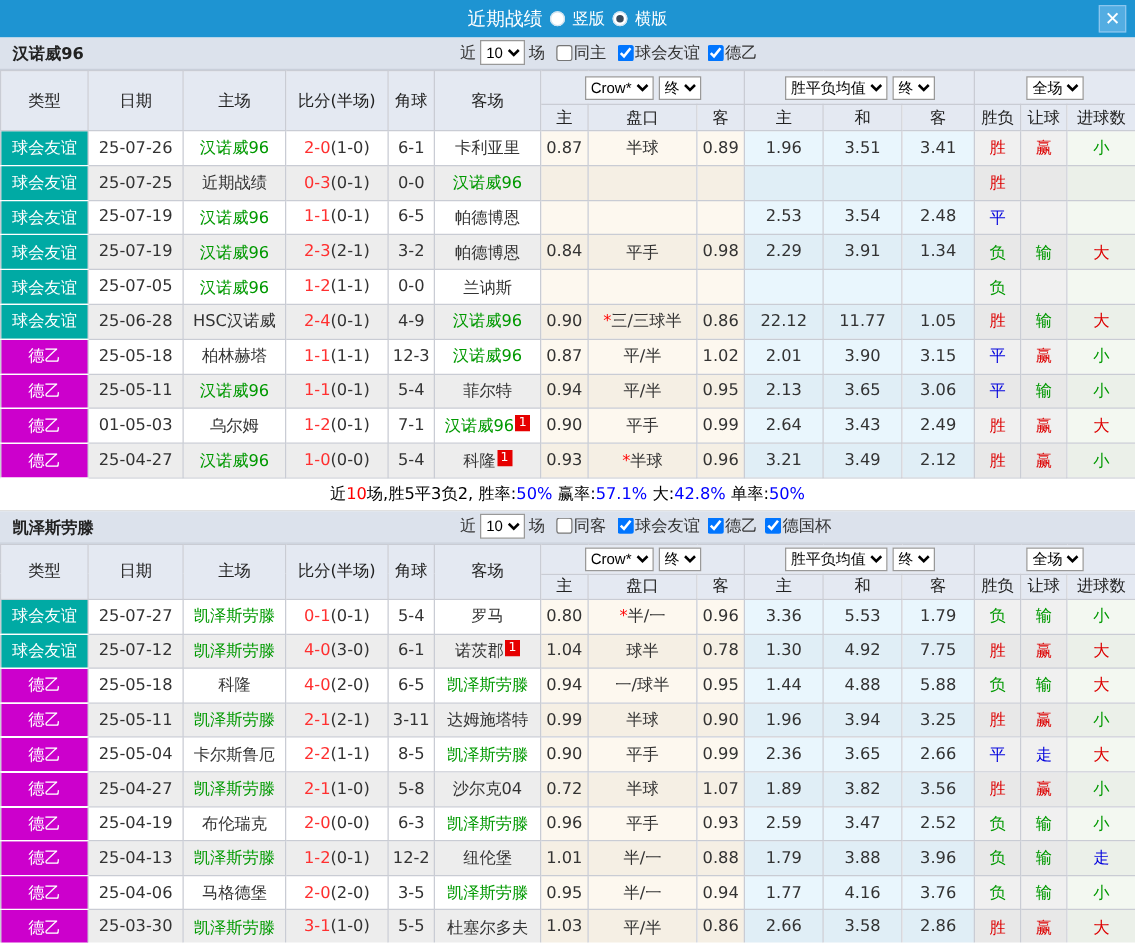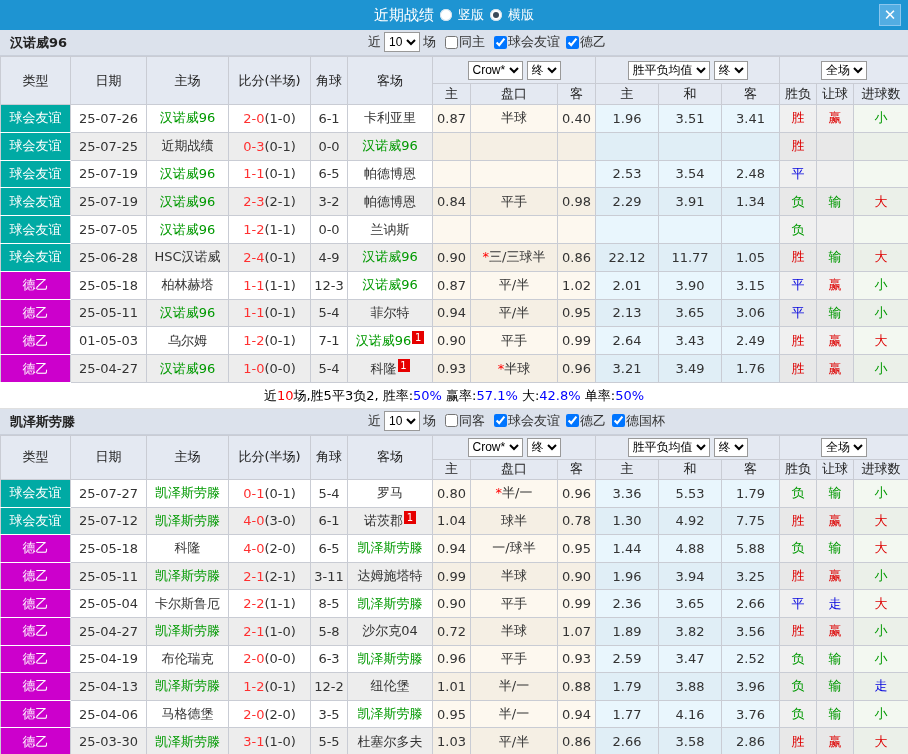--- a/index.html
+++ b/index.html
@@ -160,21 +160,21 @@
   <tbody>
       <tr>
         <td class="ct friendly">球会友谊</td>
         <td class="cb">25-07-26</td>
         <td class="cb"><span class="hl">汉诺威96</span></td>
         <td class="cb"><span class="sc">2-0</span><span class="hf">(1-0)</span></td>
         <td class="cb">6-1</td>
         <td class="cb"><span class="">卡利亚里</span></td>
         <td class="co">0.87</td>
         <td class="co">半球</td>
-        <td class="co">0.40</td>
+        <td class="co">0.89</td>
         <td class="ca">1.96</td>
         <td class="ca">3.51</td>
         <td class="ca">3.41</td>
         <td class="crr tr-red">胜</td>
         <td class="crr tr-red">赢</td>
         <td class="cg tr-green">小</td>
       </tr>
       <tr>
         <td class="ct friendly">球会友谊</td>
         <td class="cb">25-07-25</td>
@@ -316,21 +316,21 @@
         <td class="cb">25-04-27</td>
         <td class="cb"><span class="hl">汉诺威96</span></td>
         <td class="cb"><span class="sc">1-0</span><span class="hf">(0-0)</span></td>
         <td class="cb">5-4</td>
         <td class="cb"><span class="">科隆</span><sup class="badge">1</sup></td>
         <td class="co">0.93</td>
         <td class="co"><span class="star">*</span>半球</td>
         <td class="co">0.96</td>
         <td class="ca">3.21</td>
         <td class="ca">3.49</td>
-        <td class="ca">1.76</td>
+        <td class="ca">2.12</td>
         <td class="crr tr-red">胜</td>
         <td class="crr tr-red">赢</td>
         <td class="cg tr-green">小</td>
       </tr>
     </tbody>
 </table>
 
 <div class="summary"><span class="sk">近</span><span class="sr">10</span><span class="sk">场,胜5平3负2, 胜率:</span><span class="sb">50%</span><span class="sk"> 赢率:</span><span class="sb">57.1%</span><span class="sk"> 大:</span><span class="sb">42.8%</span><span class="sk"> 单率:</span><span class="sb">50%</span></div>
 
 <div class="secbar">

